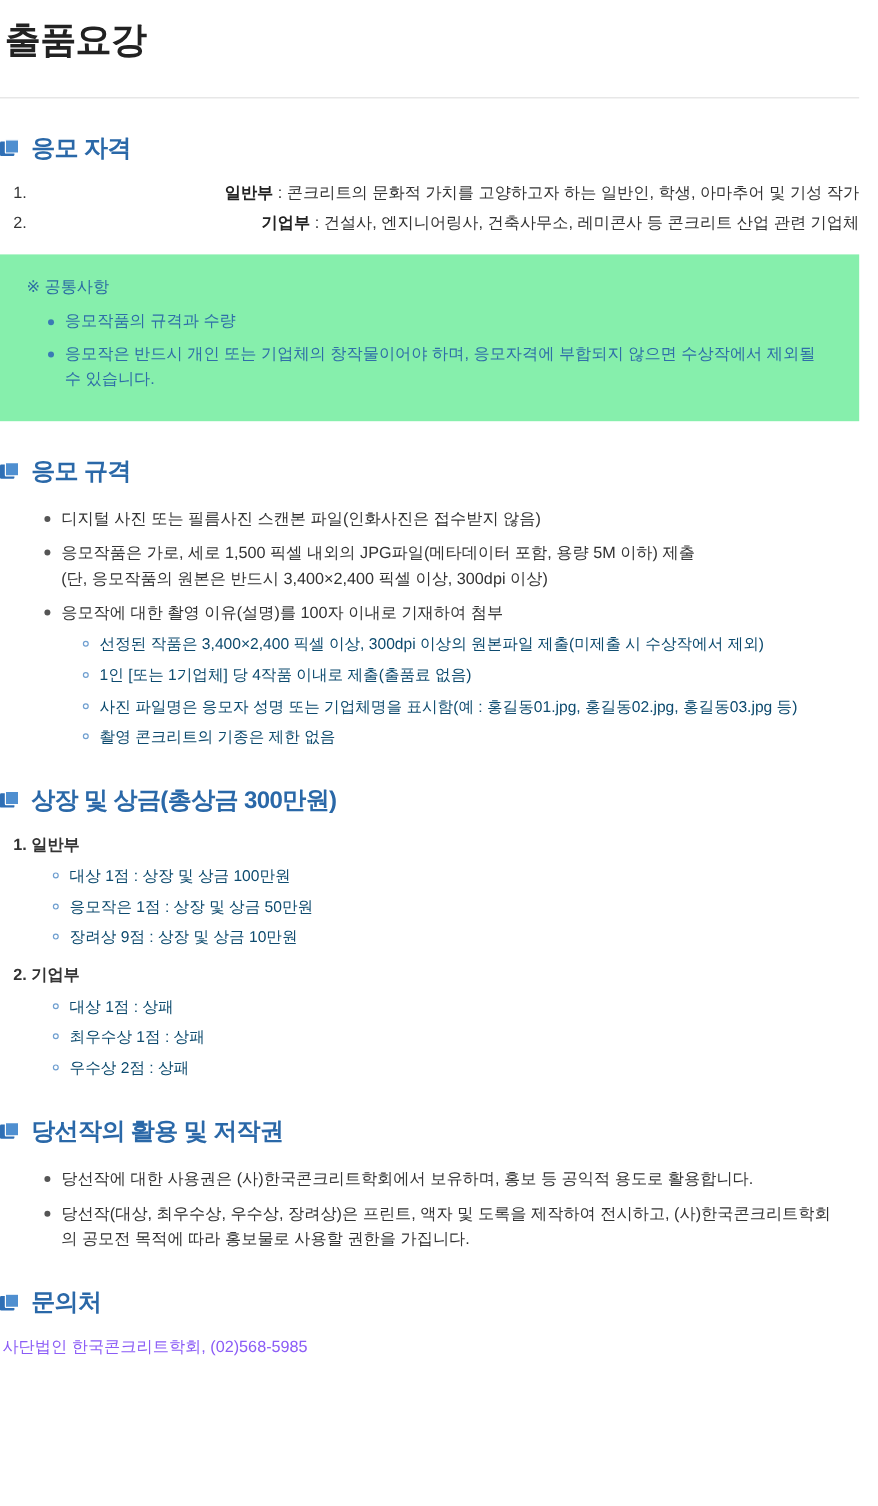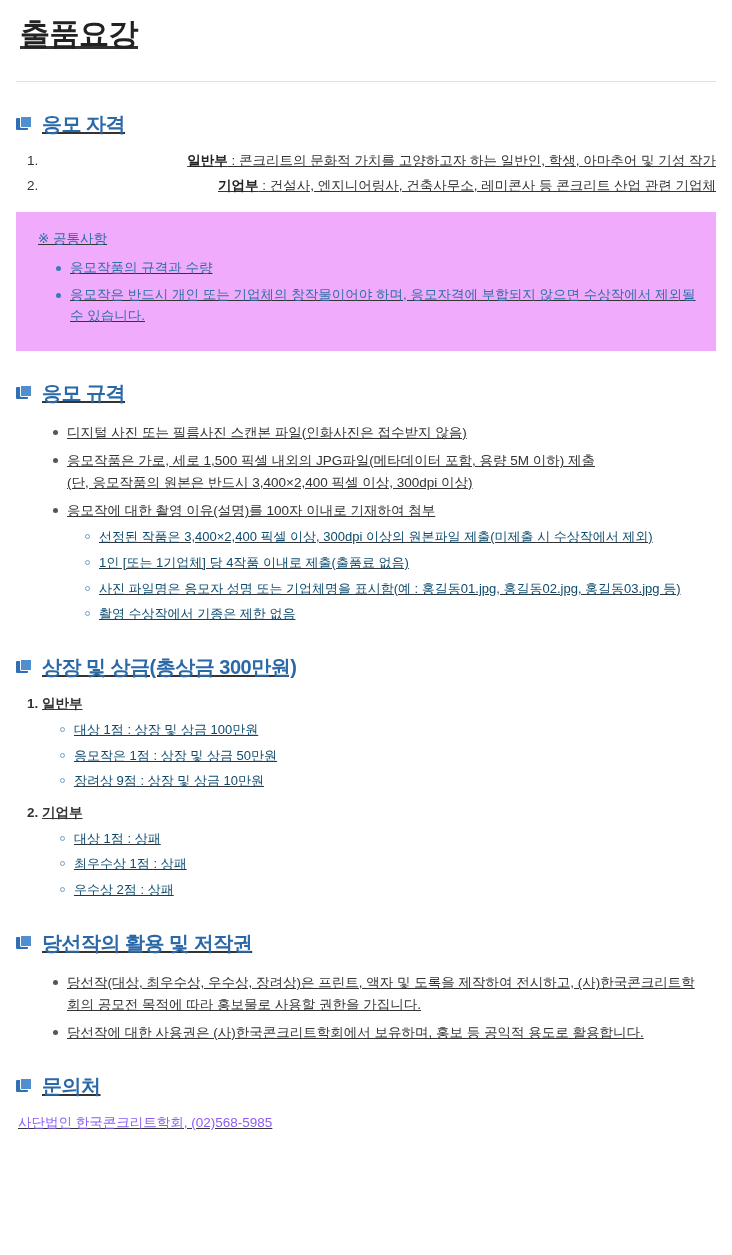--- a/index.html
+++ b/index.html
@@ -12,22 +12,21 @@
     min-height: 1255px;
     font-family: "Liberation Sans", "DejaVu Sans", sans-serif;
     color: #333333;
     font-size: 13.5px;
     line-height: 1.6;
     -webkit-font-smoothing: antialiased;
   }
   .page {
     width: 732px;
     box-sizing: border-box;
-    padding: 0 16px 20px 16px;
-    text-decoration: underline;
+    padding: 0 16px 20px 0;
   }
   .page-title {
     font-size: 30px;
     font-weight: bold;
     color: #222222;
     letter-spacing: -0.5px;
     margin: 14px 0 0 4px;
     line-height: 1.3;
   }
   .title-rule {
@@ -134,21 +133,21 @@
     left: 0;
     top: 7px;
     width: 5px;
     height: 5px;
     border: 1px solid #6f9fd0;
     border-radius: 50%;
     box-sizing: border-box;
   }
   .note-box {
     margin-top: 16px;
-    background: #f0abfc;
+    background: #86efac;
     padding: 16px 20px 18px 20px;
     box-sizing: border-box;
   }
   .note-title {
     color: #2b6ca3;
     font-size: 13.5px;
     margin: 0 0 8px 2px;
   }
   ul.note-bullets {
     margin: 0;
@@ -234,21 +233,21 @@
     <ul class="bullet-list">
       <li>디지털 사진 또는 필름사진 스캔본 파일(인화사진은 접수받지 않음)</li>
       <li style="white-space: pre-line;">응모작품은 가로, 세로 1,500 픽셀 내외의 JPG파일(메타데이터 포함, 용량 5M 이하) 제출
 (단, 응모작품의 원본은 반드시 3,400×2,400 픽셀 이상, 300dpi 이상)</li>
       <li>
         <span>응모작에 대한 촬영 이유(설명)를 100자 이내로 기재하여 첨부</span>
         <ul class="circle-list">
           <li>선정된 작품은 3,400×2,400 픽셀 이상, 300dpi 이상의 원본파일 제출(미제출 시 수상작에서 제외)</li>
           <li>1인 [또는 1기업체] 당 4작품 이내로 제출(출품료 없음)</li>
           <li>사진 파일명은 응모자 성명 또는 기업체명을 표시함(예 : 홍길동01.jpg, 홍길동02.jpg, 홍길동03.jpg 등)</li>
-          <li>촬영 수상작에서 기종은 제한 없음</li>
+          <li>촬영 콘크리트의 기종은 제한 없음</li>
         </ul>
       </li>
     </ul>
   </div>
 
   <div class="section">
     <div class="section-head">
       <span class="sec-icon"></span>
       <span class="section-title">상장 및 상금(총상금 300만원)</span>
     </div>
@@ -276,22 +275,22 @@
       </li>
     </ol>
   </div>
 
   <div class="section">
     <div class="section-head">
       <span class="sec-icon"></span>
       <span class="section-title">당선작의 활용 및 저작권</span>
     </div>
     <ul class="bullet-list">
+      <li>당선작에 대한 사용권은 (사)한국콘크리트학회에서 보유하며, 홍보 등 공익적 용도로 활용합니다.</li>
       <li>당선작(대상, 최우수상, 우수상, 장려상)은 프린트, 액자 및 도록을 제작하여 전시하고, (사)한국콘크리트학회의 공모전 목적에 따라 홍보물로 사용할 권한을 가집니다.</li>
-      <li>당선작에 대한 사용권은 (사)한국콘크리트학회에서 보유하며, 홍보 등 공익적 용도로 활용합니다.</li>
     </ul>
   </div>
 
   <div class="section">
     <div class="section-head">
       <span class="sec-icon"></span>
       <span class="section-title">문의처</span>
     </div>
     <div class="contact-text">사단법인 한국콘크리트학회, (02)568-5985</div>
   </div>

